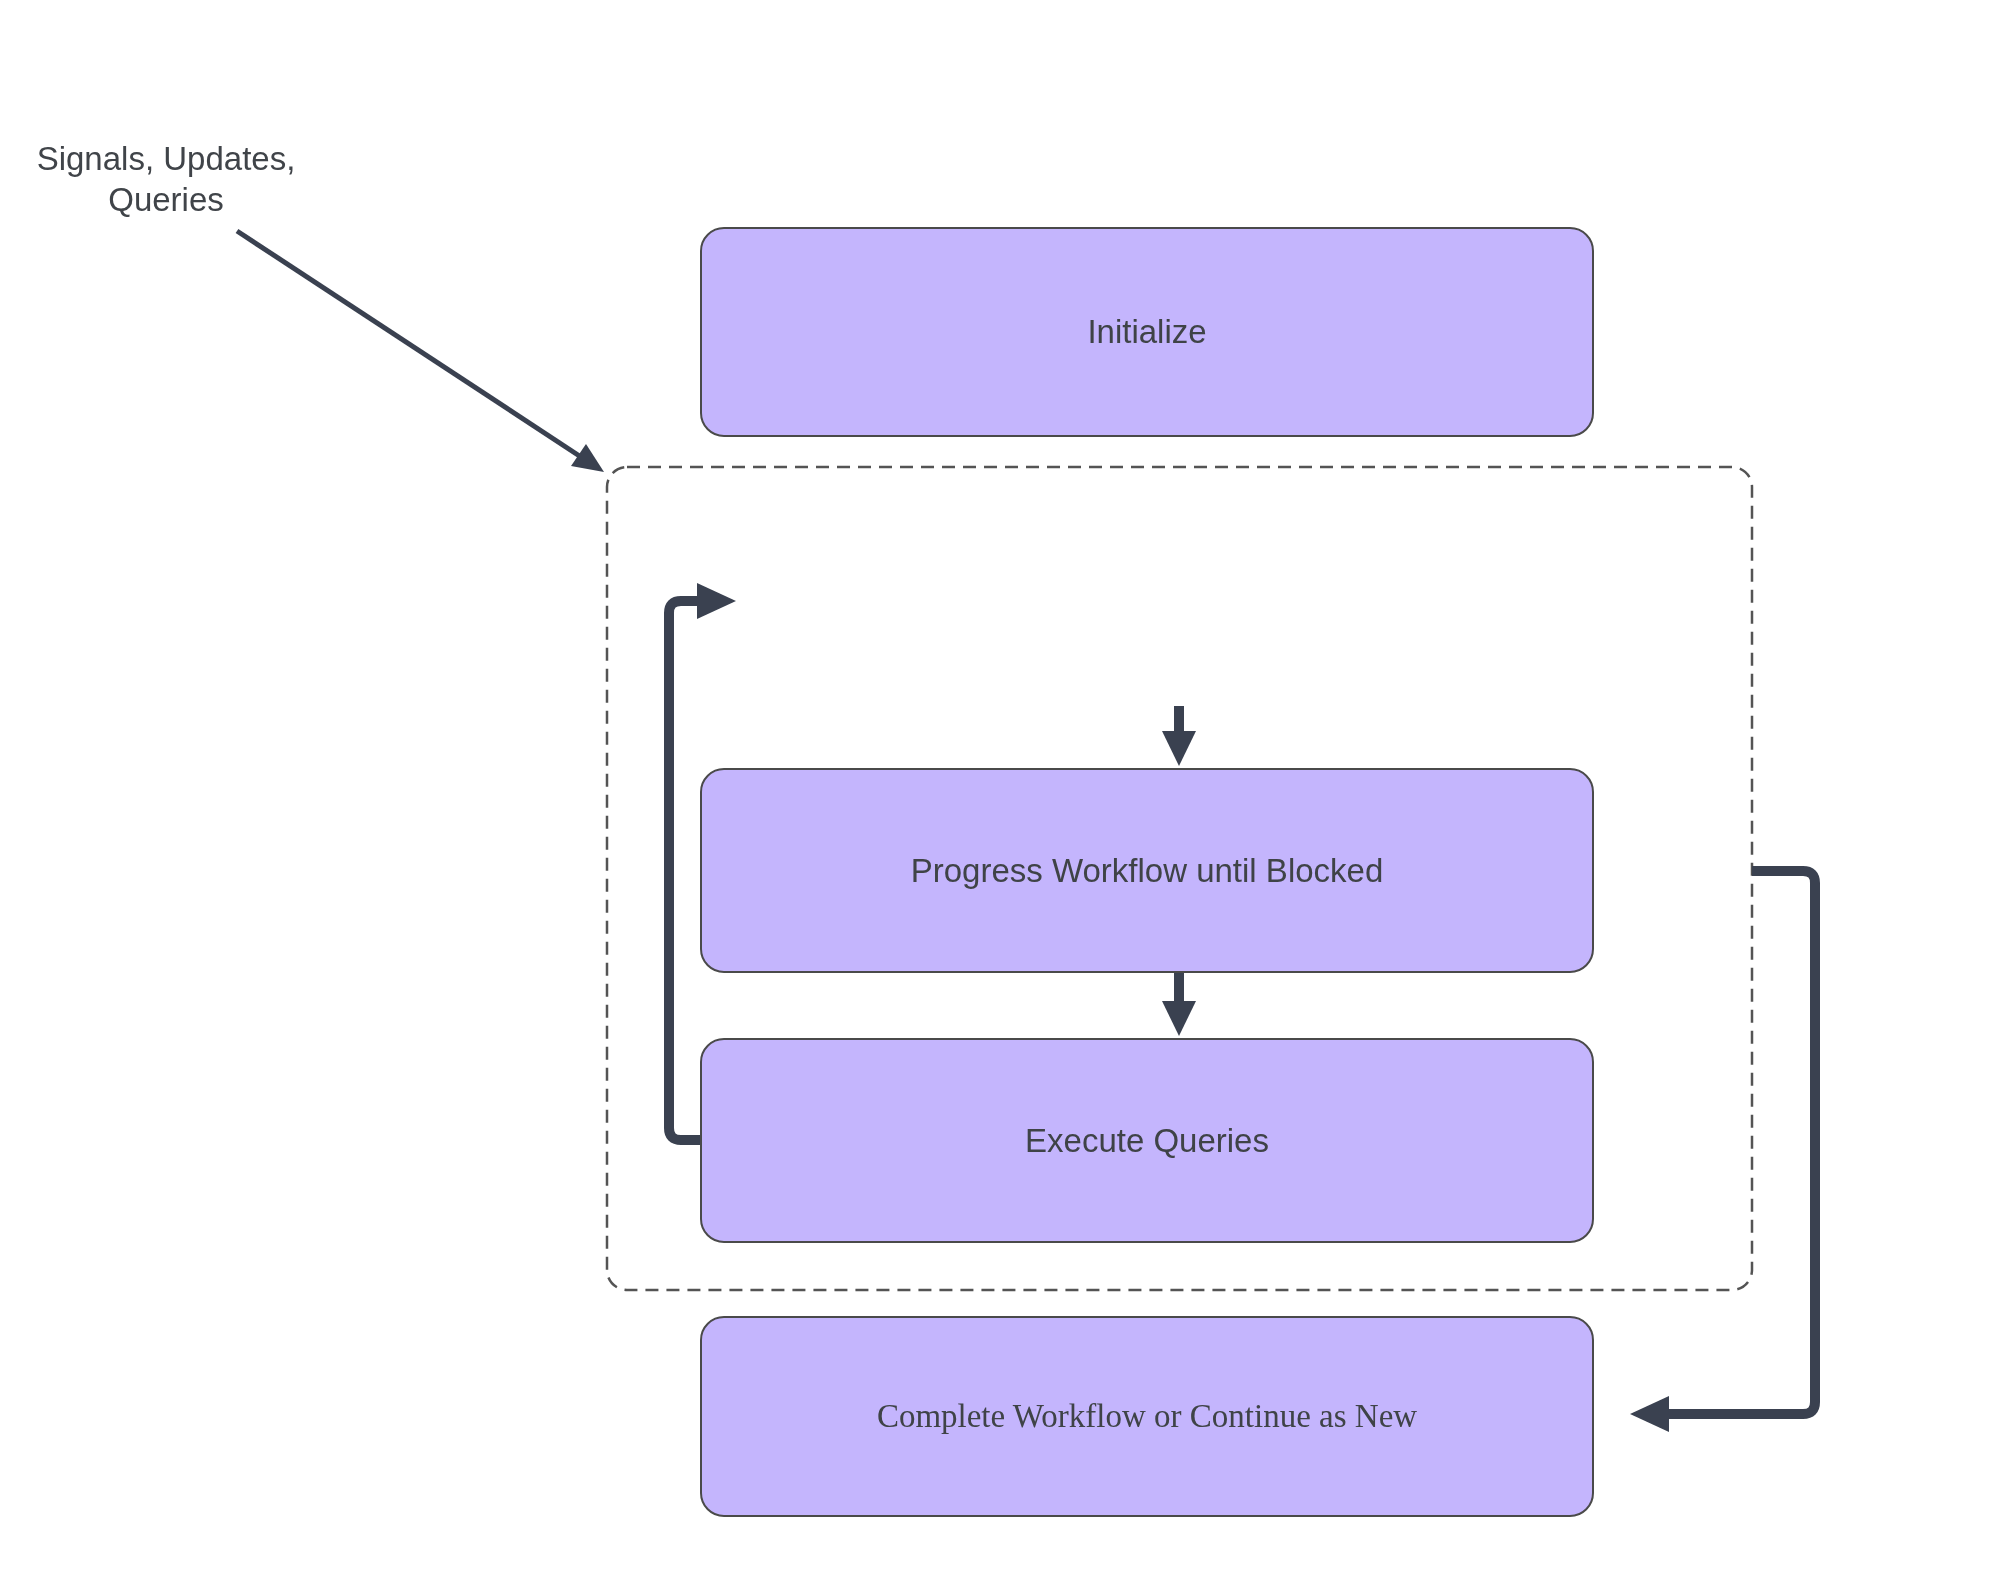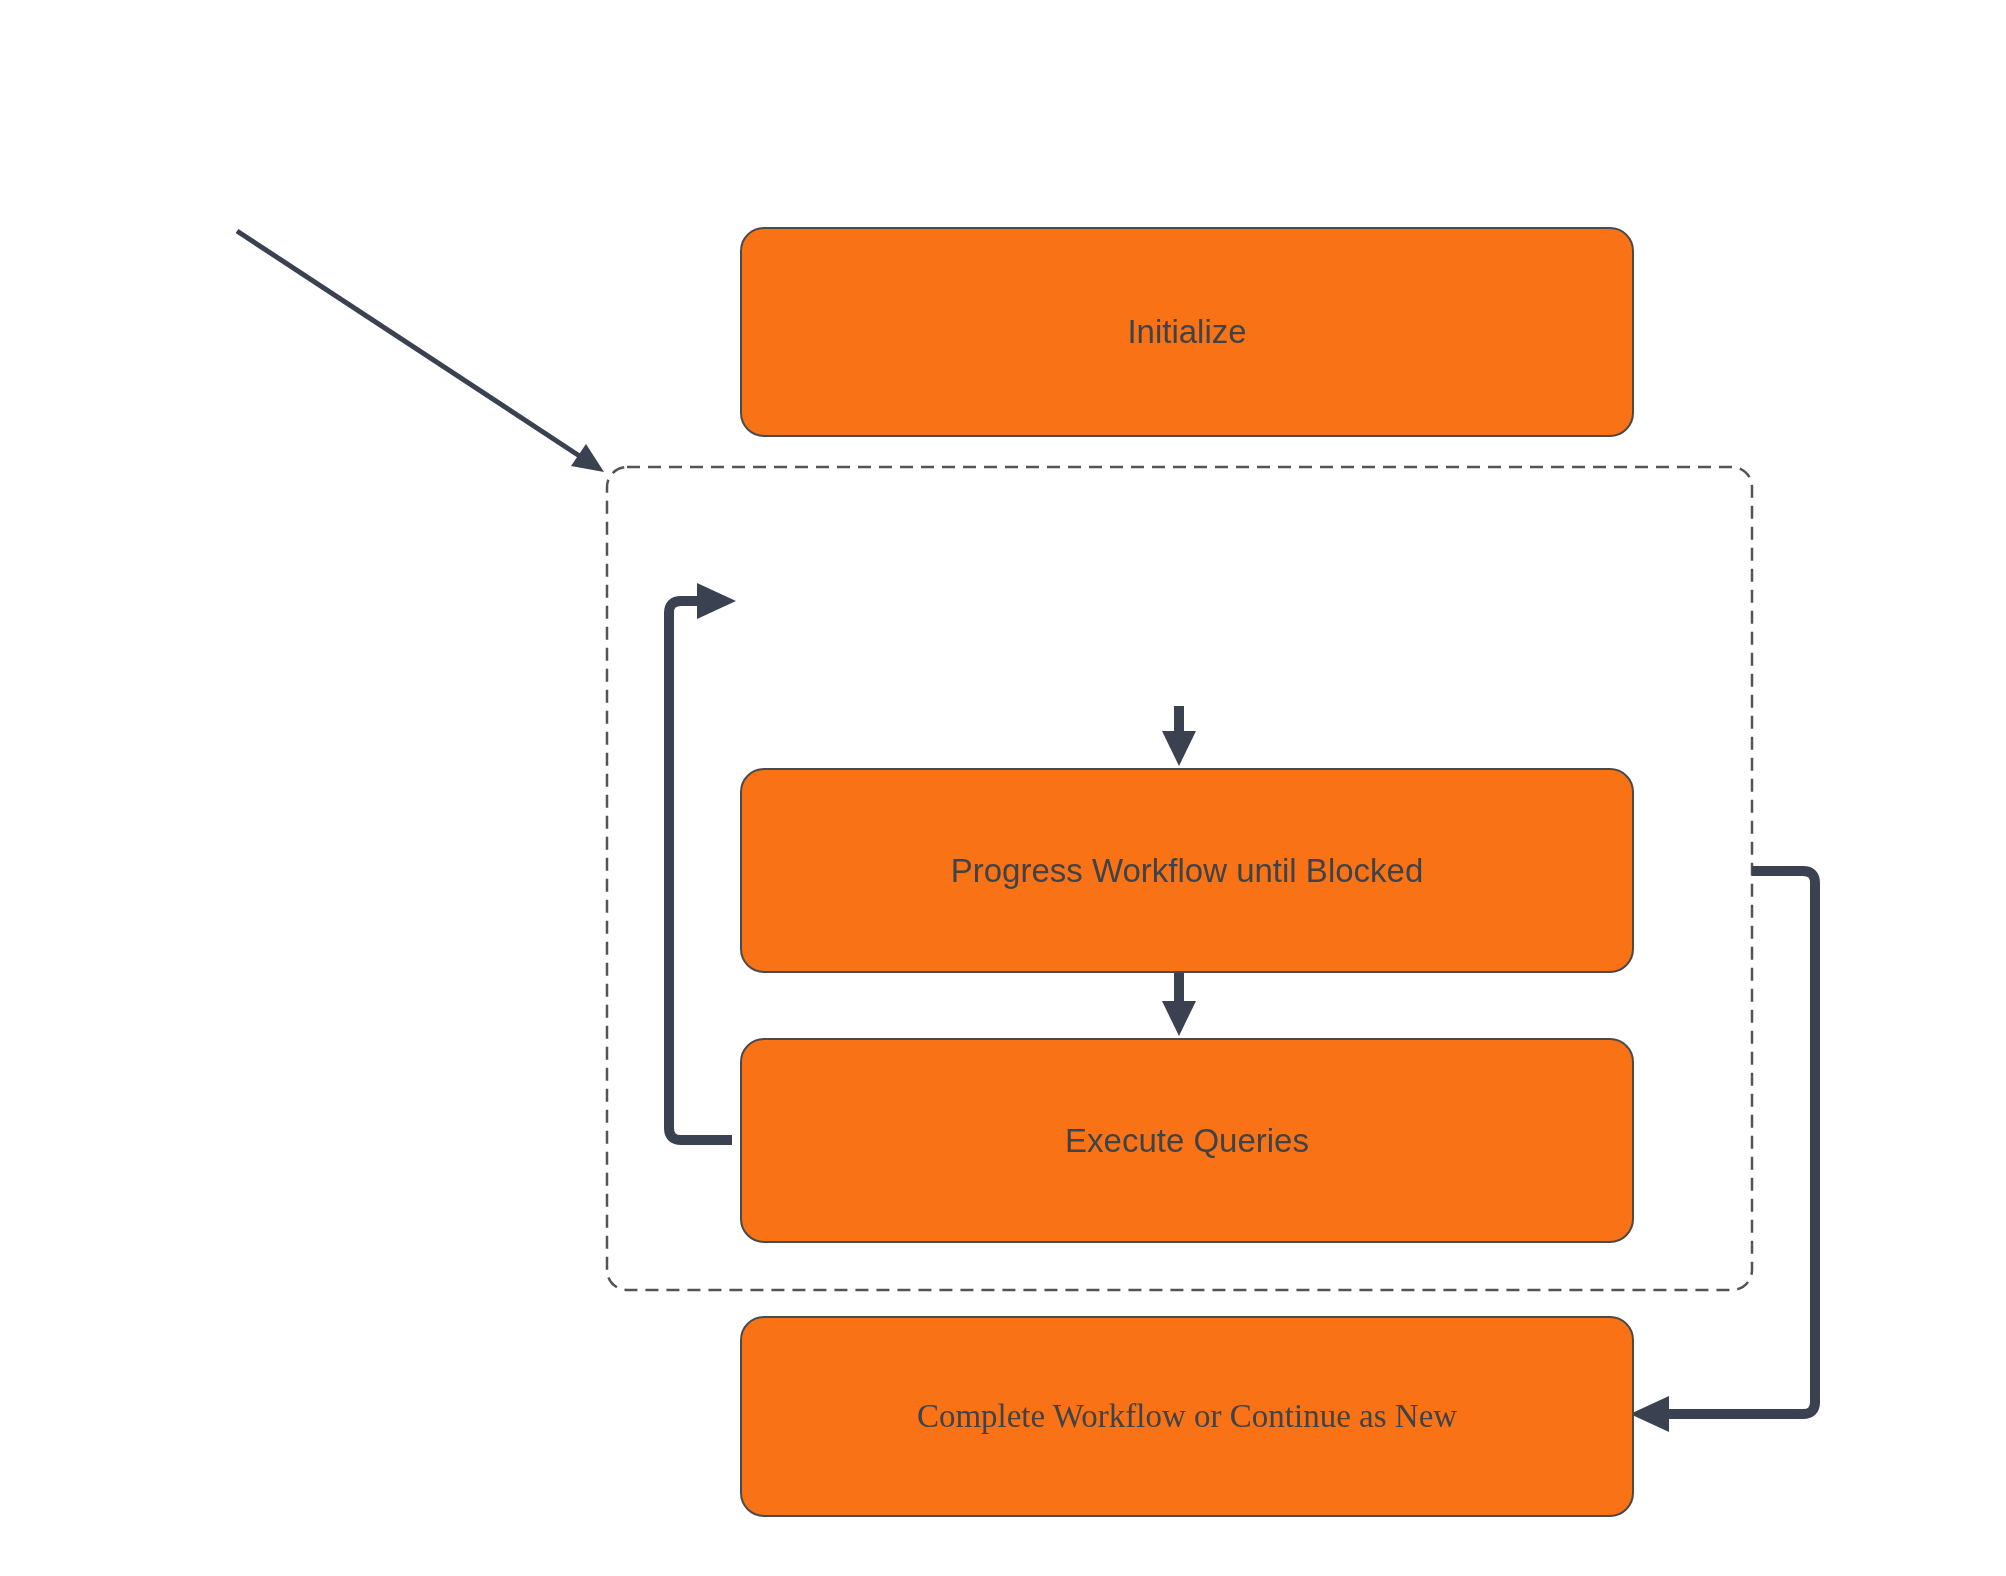--- a/index.html
+++ b/index.html
@@ -32,23 +32,23 @@
     left: 20px;
     top: 138px;
     width: 292px;
     text-align: center;
     font-size: 33px;
     line-height: 41px;
     color: #404449;
   }
   .node {
     position: absolute;
-    left: 740px;
+    left: 700px;
     width: 894px;
-    background: #f97316;
+    background: #c4b5fd;
     border: 2px solid #4a4a4a;
     border-radius: 24px;
     display: flex;
     align-items: center;
     justify-content: center;
     text-align: center;
     font-size: 33px;
     color: #3f4347;
     box-sizing: border-box;
   }
@@ -95,20 +95,24 @@
       <polygon points="736,601 697,583 697,619" fill="#3a4150"></polygon>
     </g>
 
     <g>
       <path d="M 1752 871 L 1803 871 Q 1815 871 1815 883 L 1815 1402 Q 1815 1414 1803 1414 L 1668 1414" fill="none" stroke="#3a4150" stroke-width="10"></path>
       <polygon points="1630,1414 1669,1396 1669,1432" fill="#3a4150"></polygon>
     </g>
   </svg>
 
 
+  <div class="annotation">
+    <div>Signals, Updates,</div>
+    <div>Queries</div>
+  </div>
 
   <div class="node node-initialize">
     <span>Initialize</span>
   </div>
 
 
   <div class="node node-p3">
     <span>Execute Queries</span>
   </div>
 

